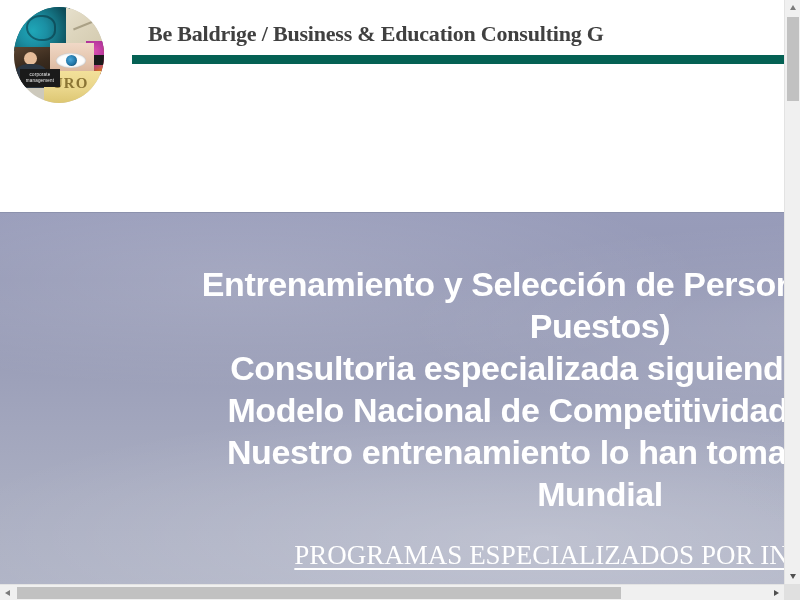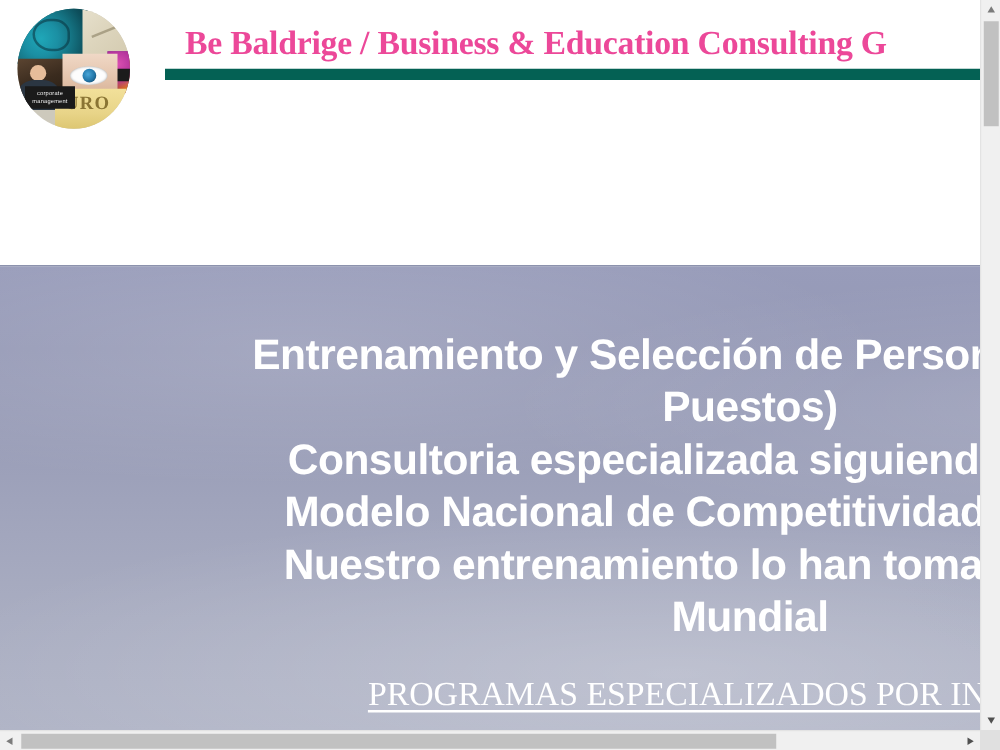--- a/index.html
+++ b/index.html
@@ -147,23 +147,23 @@
     padding-top: 3px;
     letter-spacing: .2px;
   }
 
   #site-title {
     position: absolute;
     left: 148px;
     top: 17px;
     font-family: "Liberation Serif", serif;
     font-weight: bold;
-    font-size: 27px;
+    font-size: 22px;
     line-height: 34px;
-    color: #ec4899;
+    color: #404040;
     white-space: nowrap;
     letter-spacing: -0.2px;
   }
 
   #title-rule {
     position: absolute;
     left: 132px;
     top: 55px;
     width: 1068px;
     height: 9px;

